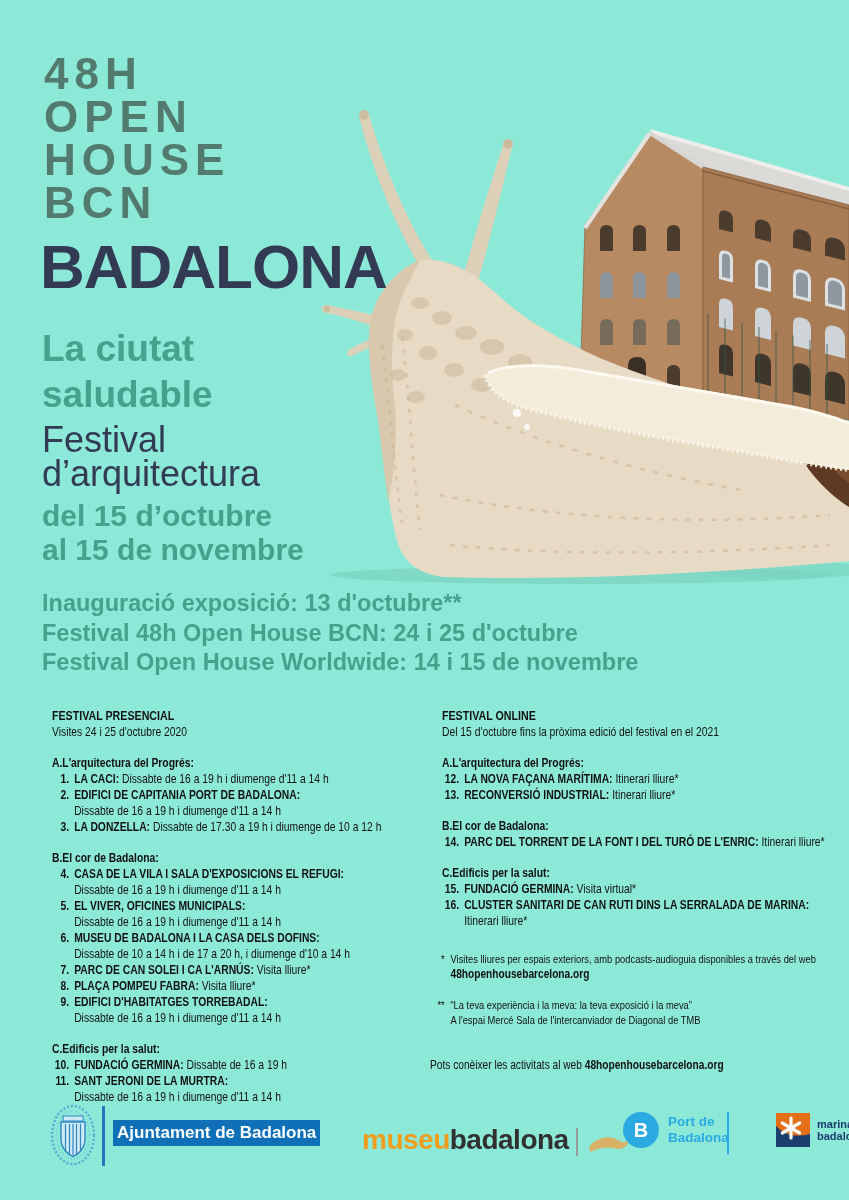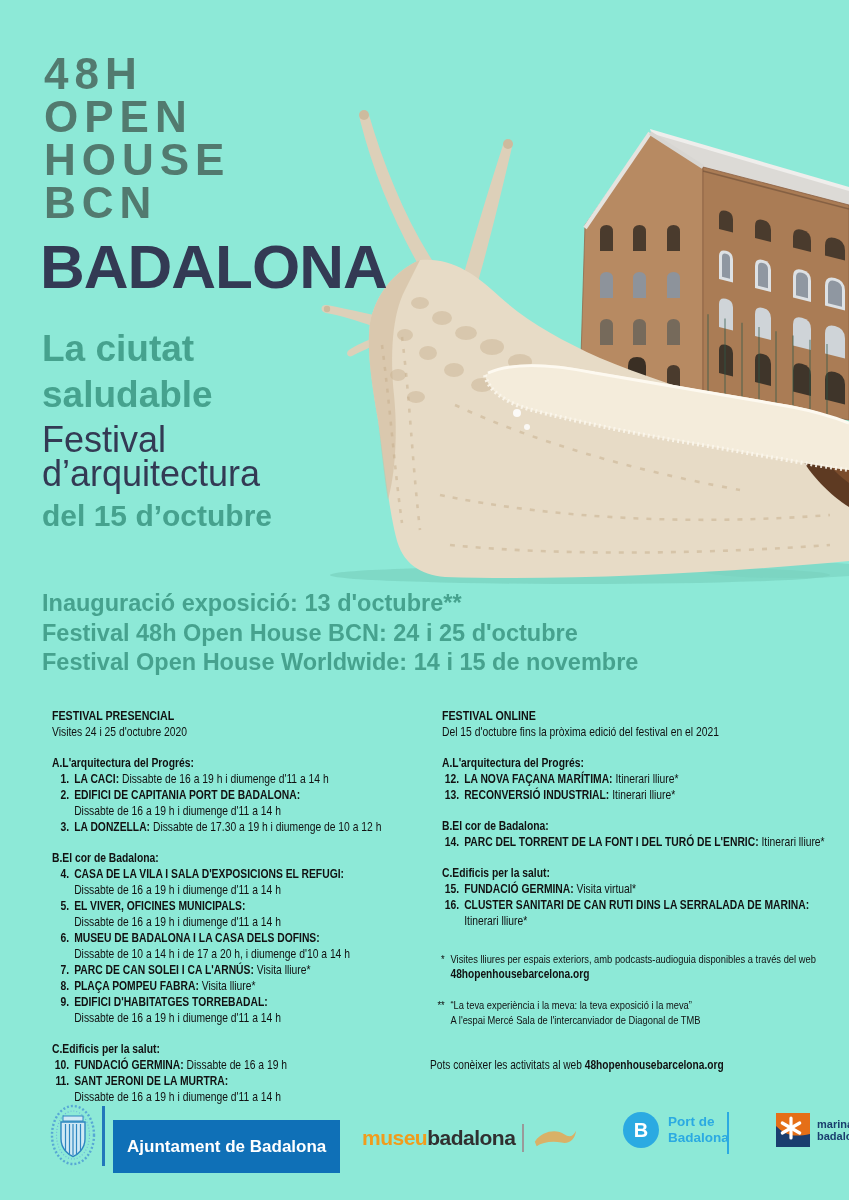--- a/index.html
+++ b/index.html
@@ -34,24 +34,24 @@
   
   .notes{position:absolute;left:430px;top:952px;width:419px;font-size:11.4px;line-height:15px;}
   .fn{position:relative;padding-left:25px;margin-bottom:16px;}
   .fn .mark{position:absolute;left:0;top:0;width:18px;text-align:right;}
   .fn .b{font-weight:bold;font-size:12.4px;}
   .closing{position:absolute;left:430px;top:1058px;width:353px;font-size:12.4px;}
   .closing b{font-weight:bold;}
   
   .crest{position:absolute;left:50px;top:1103px;}
   .fsep1{position:absolute;left:102px;top:1106px;width:2.5px;height:60px;background:#2277BB;}
-  .ajbar{position:absolute;left:113px;top:1120px;height:53px;background:#0F70B7;color:#fff;
-         font-weight:bold;font-size:17px;display:flex;align-items:center;padding:0 14px;}
-  .museu{position:absolute;left:362px;top:1124px;display:flex;align-items:center;
-         font-size:21px;font-weight:bold;letter-spacing:-.5px;}
+  .ajbar{position:absolute;left:113px;top:1120px;height:26px;background:#0F70B7;color:#fff;
+         font-weight:bold;font-size:17px;display:flex;align-items:center;padding:0 4px;}
+  .museu{position:absolute;left:362px;top:1124px;display:flex;align-items:flex-end;
+         font-size:28px;font-weight:bold;letter-spacing:-.5px;}
   .museu .m1{color:#F09C1C;}
   .museu .m2{color:#303030;}
   .museu .mbar{width:2px;height:28px;background:#9a9a9a;margin:0 9px 0 7px;}
   .port{position:absolute;left:623px;top:1112px;display:flex;align-items:center;}
   .port .pcircle{width:36px;height:36px;border-radius:50%;background:#2BAAE2;color:#fff;
                  font-weight:bold;font-size:20px;display:flex;align-items:center;justify-content:center;}
   .port .ptext{margin-left:9px;color:#2BAAE2;font-weight:bold;font-size:13.5px;line-height:16px;}
   .fsep2{position:absolute;left:727px;top:1112px;width:2px;height:42px;background:#2BAAE2;}
   .marina{position:absolute;left:739px;top:1113px;display:flex;align-items:center;padding-left:37px;}
   .marina .mtext{margin-left:7px;color:#1A3E6E;font-weight:bold;font-size:11px;line-height:12.5px;}
@@ -188,20 +188,21 @@
   <div class="tagline">
     <div>La ciutat</div>
     <div>saludable</div>
   </div>
   <div class="festival">
     <div>Festival</div>
     <div>d’arquitectura</div>
   </div>
   <div class="dates">
     <div>del 15 d’octubre</div>
+    <div>al 15 de novembre</div>
   </div>
   <div class="schedule">
     <div>Inauguració exposició: 13 d'octubre**</div>
     <div>Festival 48h Open House BCN: 24 i 25 d'octubre</div>
     <div>Festival Open House Worldwide: 14 i 15 de novembre</div>
   </div>
 
   <div id="col-left" class="col">
     <div class="cx prog" id="mount-left">
         <div class="p-title">FESTIVAL PRESENCIAL</div>

